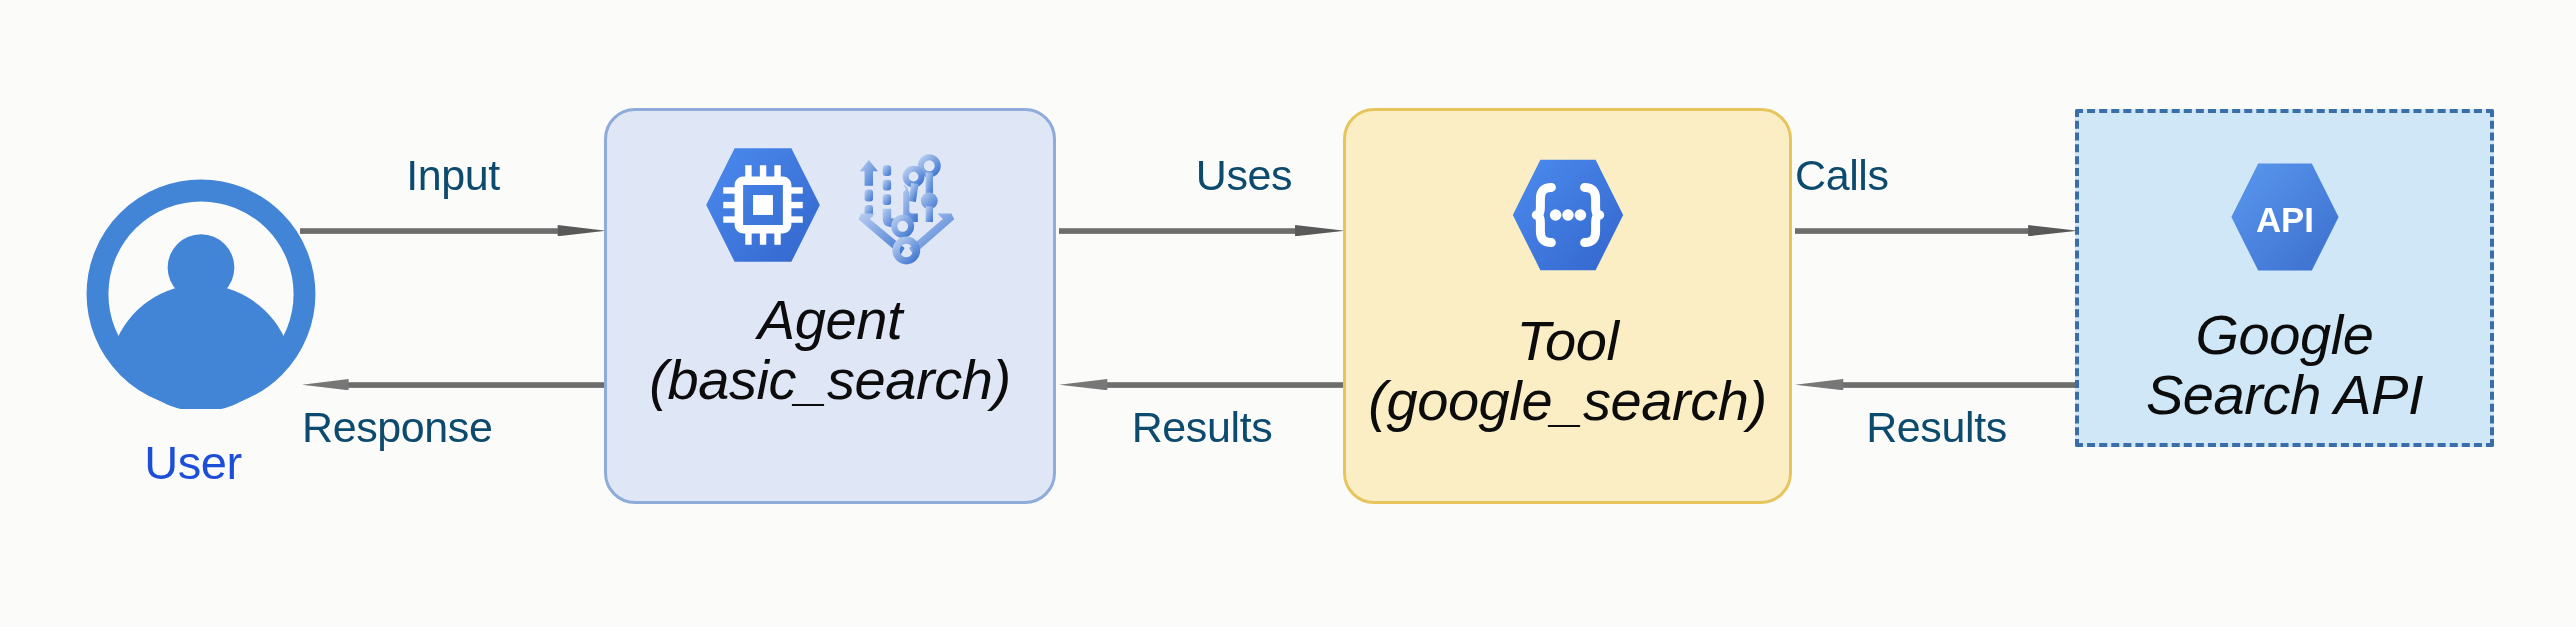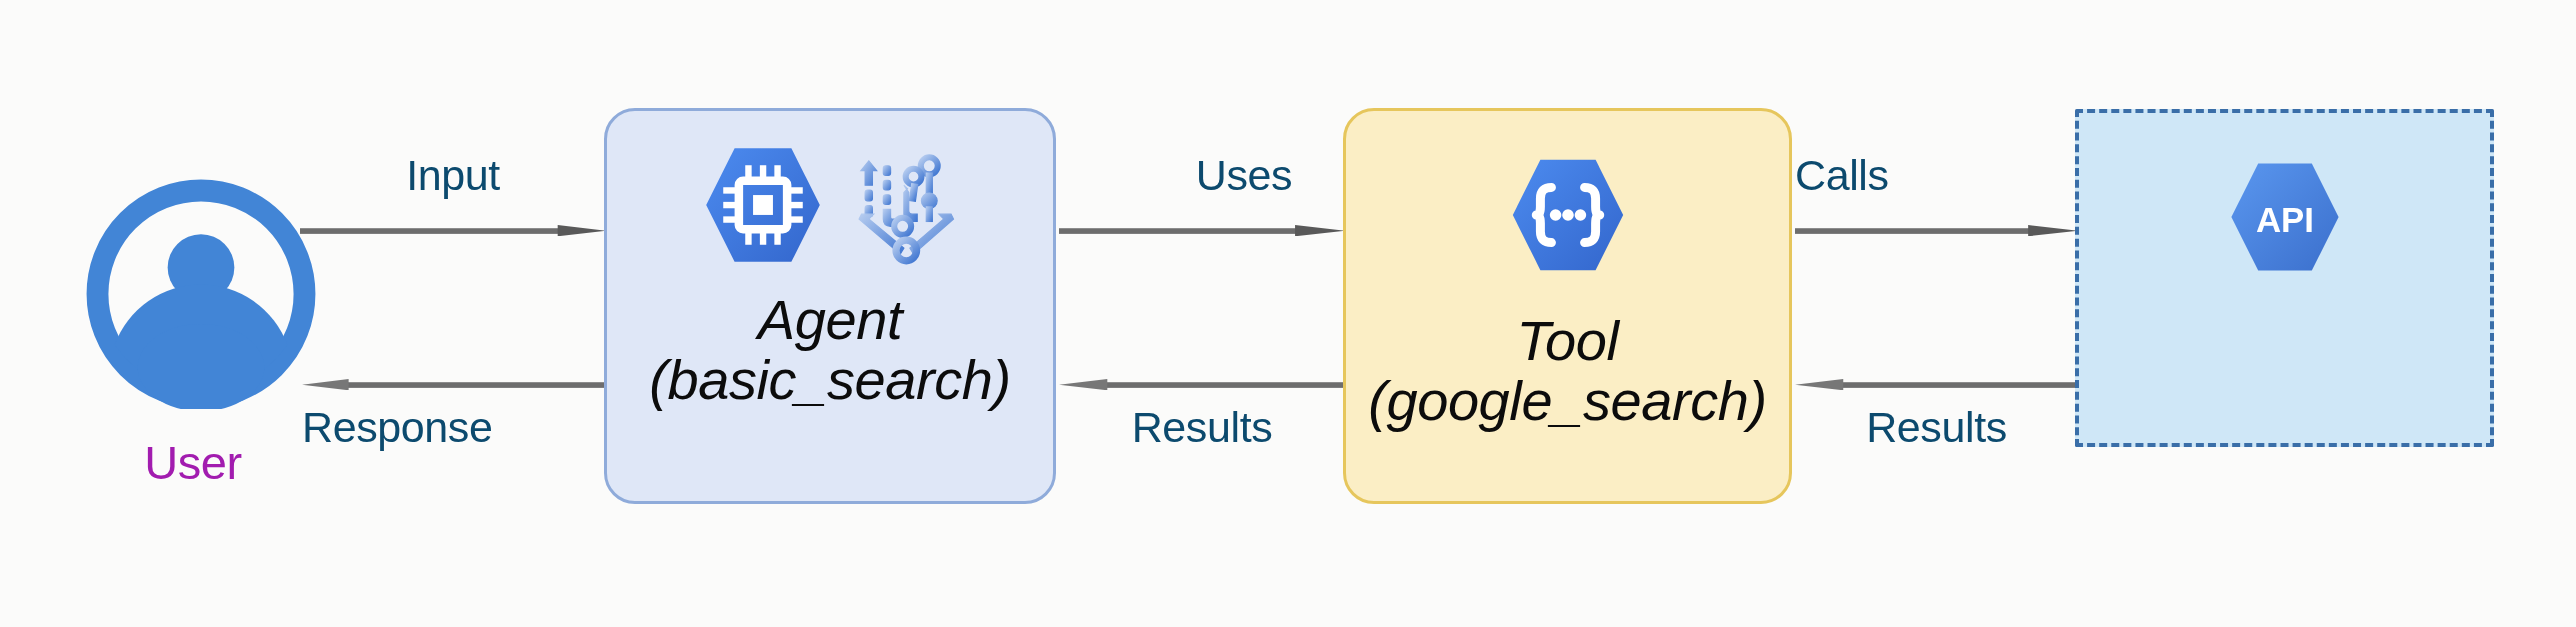--- a/index.html
+++ b/index.html
@@ -33,21 +33,21 @@
     width: 230px;
     height: 230px;
   }
   #user-label {
     position: absolute;
     left: 0;
     top: 266px;
     width: 290px;
     text-align: center;
     font-size: 47px;
-    color: #a21caf;
+    color: #1d4ed8;
     letter-spacing: -0.4px;
   }
 
   
   .node-box {
     position: absolute;
     box-sizing: border-box;
     display: flex;
     flex-direction: column;
     align-items: center;
@@ -296,16 +296,18 @@
         <defs>
           <linearGradient id="hexg3" x1="0" y1="0" x2="1" y2="1">
             <stop offset="0%" stop-color="#5a97ef"></stop>
             <stop offset="100%" stop-color="#3b6fcc"></stop>
           </linearGradient>
         </defs>
         <path d="M 30 10 L 70 10 L 90 50 L 70 90 L 30 90 L 10 50 Z" fill="url(#hexg3)"></path>
         <text x="50" y="61" text-anchor="middle" font-family="'Liberation Sans', sans-serif" font-size="26" font-weight="600" fill="#ffffff">API</text>
       </svg>
     </div>
+    <div id="api-label" class="node-label">Google
+Search API</div>
   </div>
 
 </div>
 
 
 </body></html>

